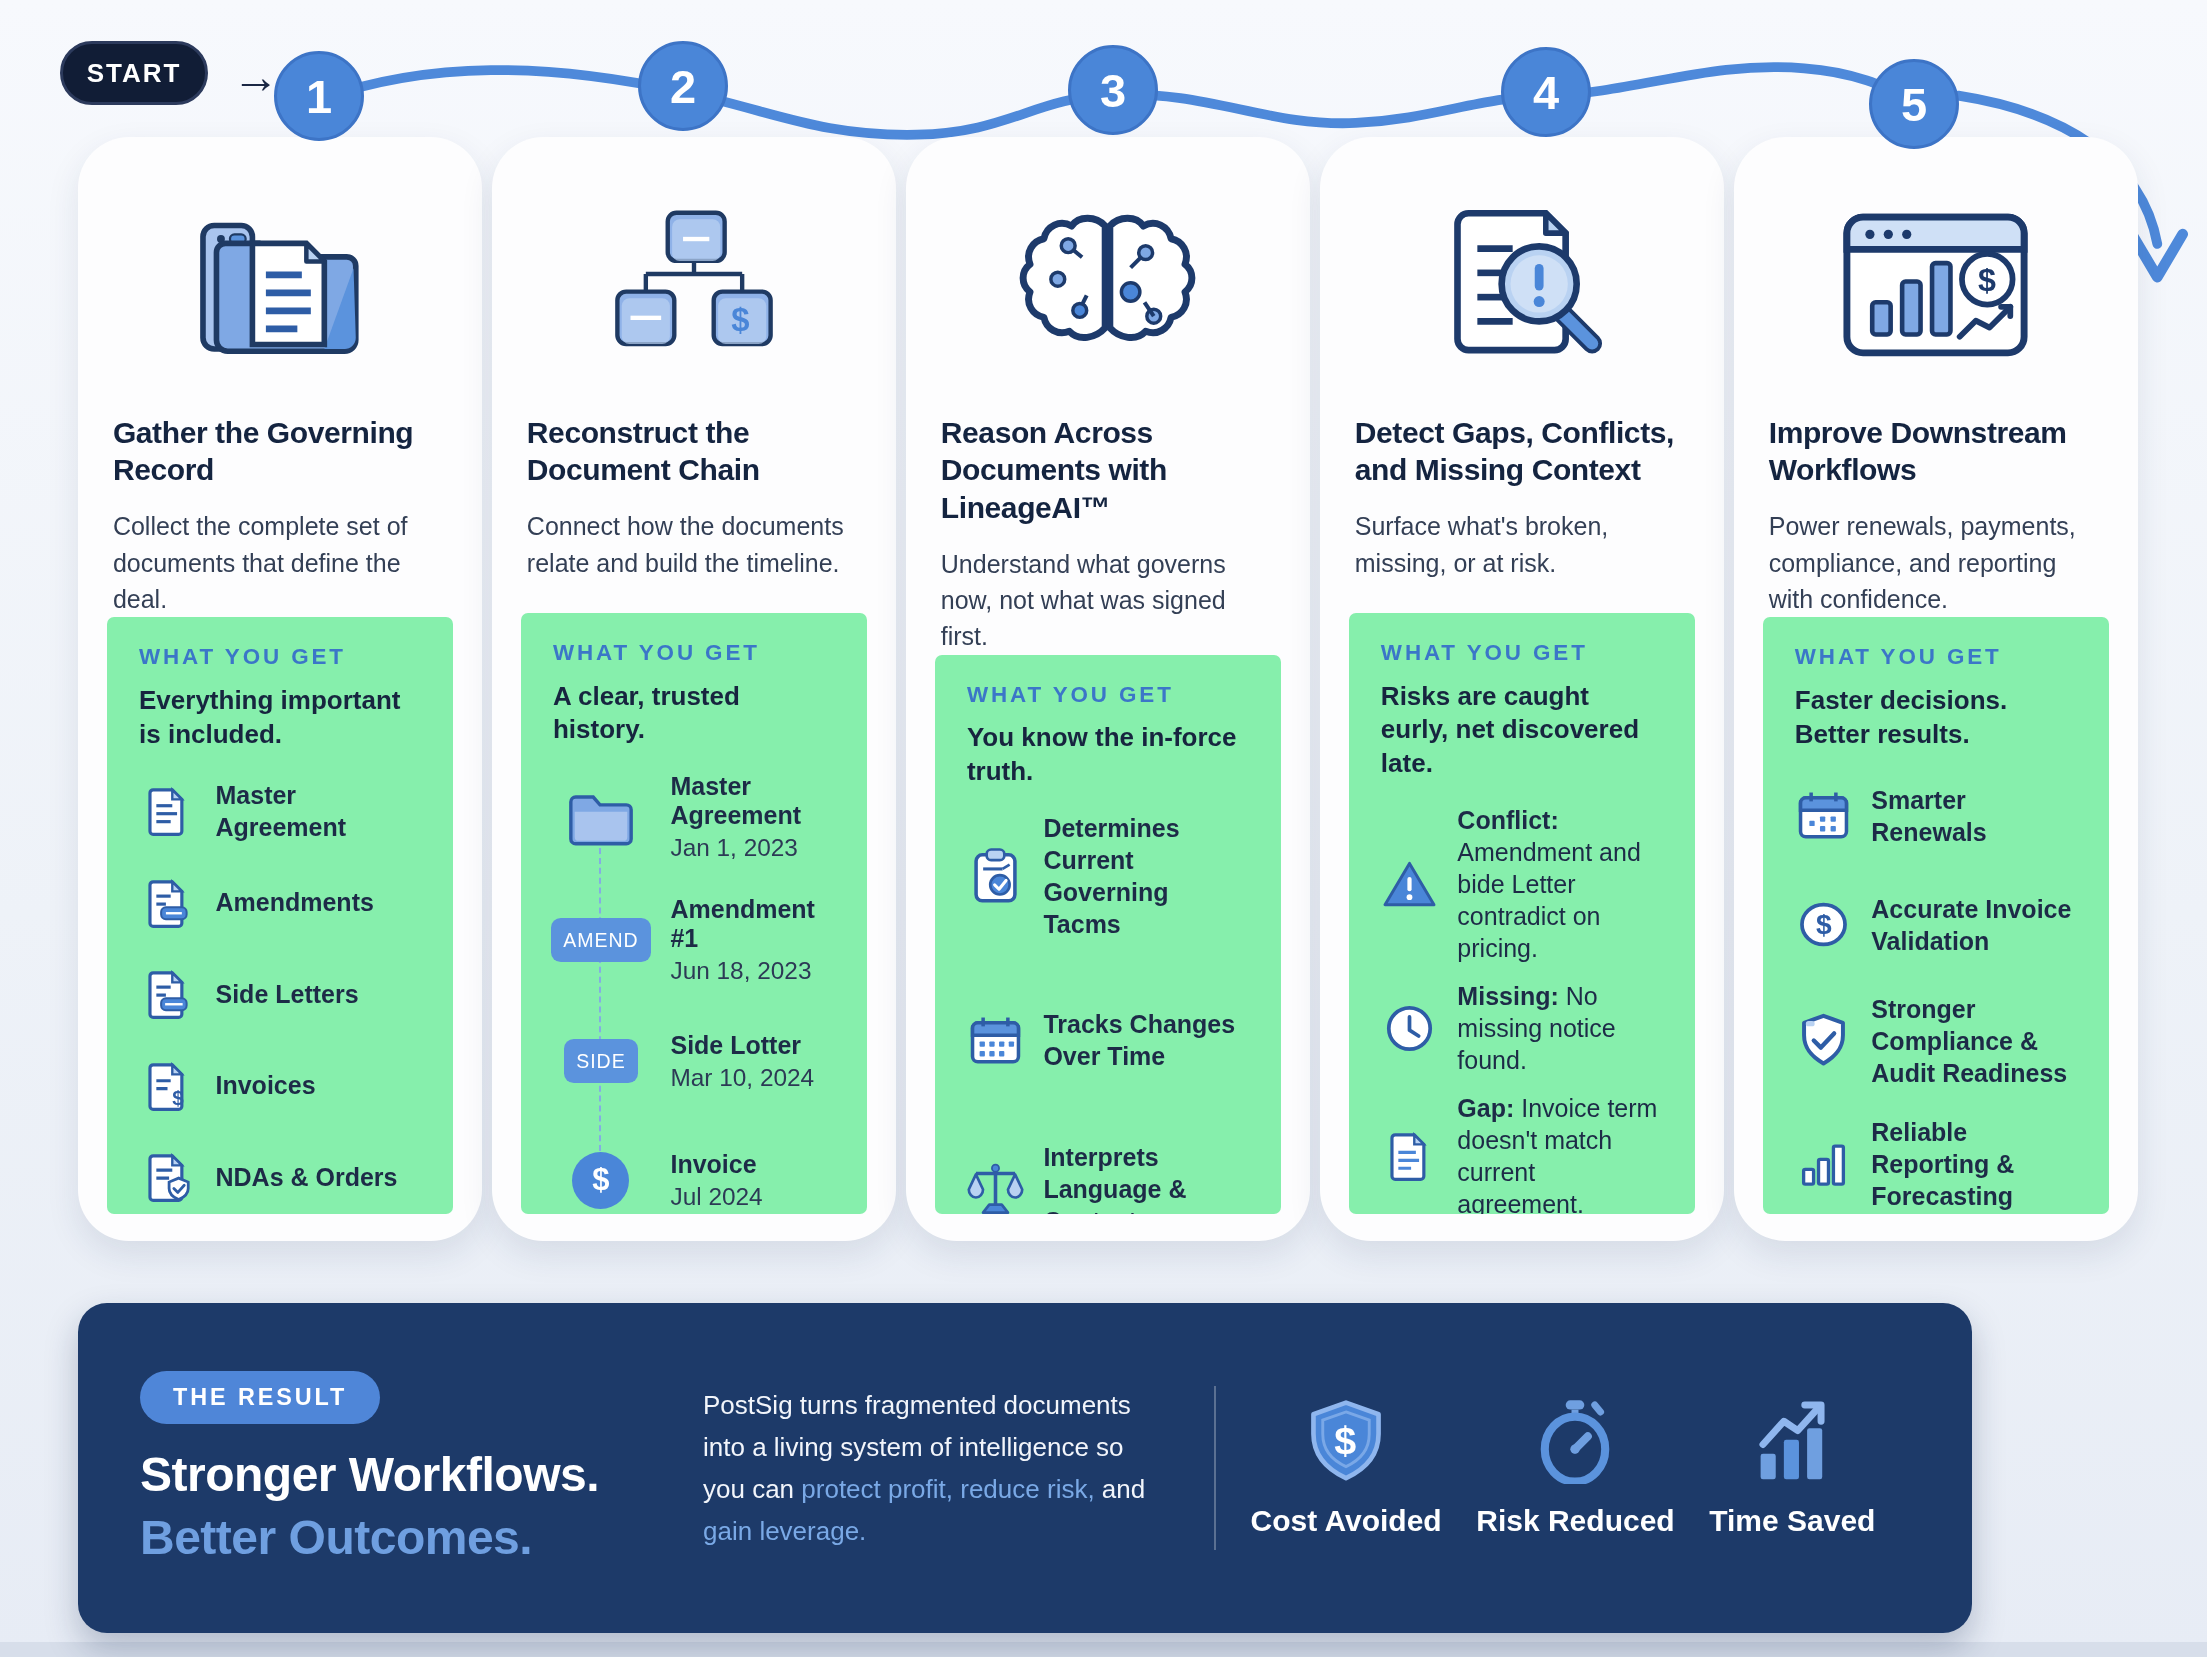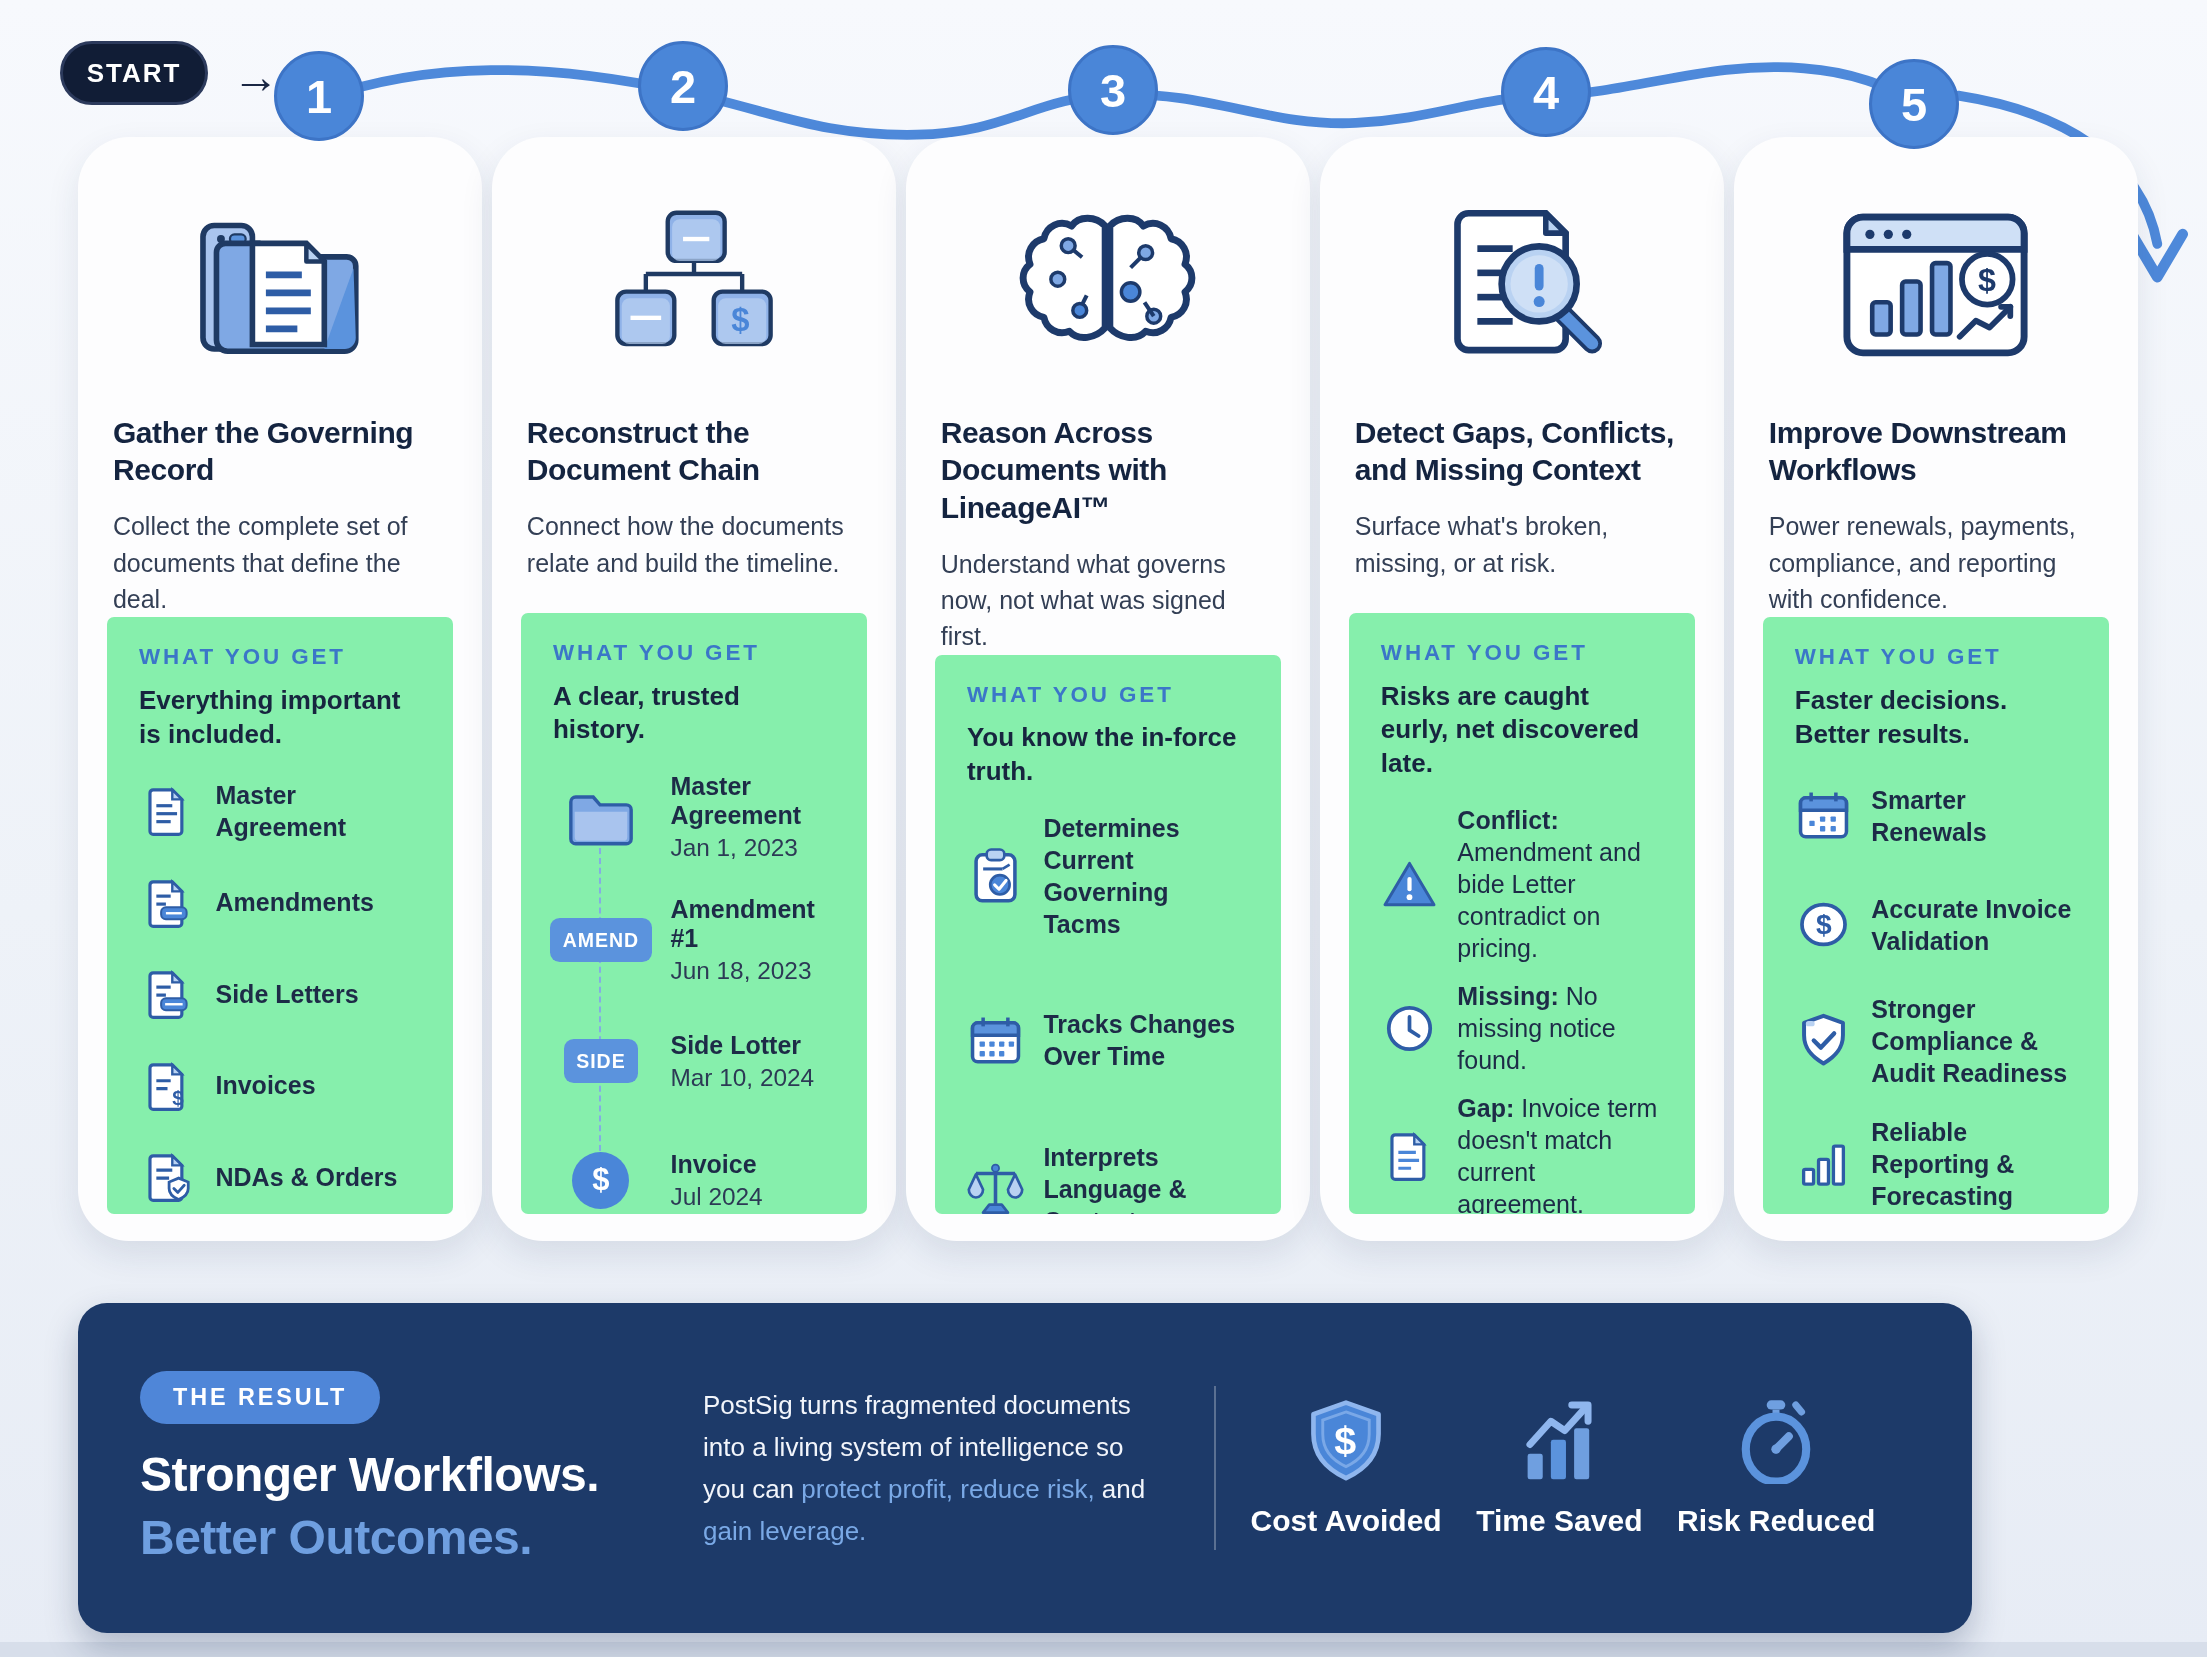--- a/index.html
+++ b/index.html
@@ -40,21 +40,21 @@
   .wyg-row .lbl{font-size:25px;font-weight:bold;color:#1d2b47;line-height:1.28;}
   .c3 .wyg-row{margin-bottom:51px;min-height:98px;}
   .c4 .wyg-row{margin-bottom:15.6px;min-height:94px;align-items:center;}
   .c4 .wyg-row .lbl{font-weight:normal;color:#243least;}
   .c4 .wyg-row .lbl b{font-weight:bold;}
   .c5 .wyg-row{margin-bottom:27px;min-height:82px;}
   .timeline{position:relative;margin-top:25px;}
   .tl-line{position:absolute;left:46px;top:76px;bottom:62px;border-left:2.9px dashed #85abe4;z-index:0;}
   .tl-row{position:relative;z-index:1;display:flex;align-items:center;gap:21.5px;margin-bottom:33px;min-height:86px;}
   .tl-marker{width:96px;flex:0 0 96px;display:flex;justify-content:center;align-items:center;}
-  .tl-badge{background:#5b93dd;color:#fff;font-weight:bold;font-size:19.5px;letter-spacing:1px;padding:10.7px 12.7px;border-radius:9.8px;}
+  .tl-badge{background:#5b93dd;color:#fff;font-weight:normal;font-size:19.5px;letter-spacing:1px;padding:10.7px 12.7px;border-radius:9.8px;}
   .tl-dollar{width:57px;height:57px;border-radius:50%;background:#4a86d8;color:#fff;font-size:31px;font-weight:bold;display:flex;align-items:center;justify-content:center;}
   .tl-text .t1{font-size:25px;font-weight:bold;color:#1d2b47;}
   .tl-text .t2{font-size:24.4px;color:#2c3a55;margin-top:3.9px;}
   .banner{
     position:absolute;left:78px;top:1303px;width:1894px;height:330px;z-index:2;
     background:#1d3a69;border-radius:29px;display:flex;align-items:center;
     padding:0 62px;box-sizing:border-box;box-shadow:0 15.6px 33px rgba(20,40,80,.25);
   }
   .b-left{width:512px;flex:0 0 auto;}
   .b-badge{display:inline-block;background:#4f86d8;color:#fff;font-weight:bold;font-size:23.4px;letter-spacing:2.9px;padding:12.7px 33px;border-radius:29px;}
@@ -485,39 +485,39 @@
             <path d="M35 4 l28 10 v17 c0 20 -13 31 -28 38 c-15 -7 -28 -18 -28 -38 V14 z" fill="#4a86d8" stroke="#8fb6ee" stroke-width="4" stroke-linejoin="round"></path>
             <path d="M35 12 l20 7 v12 c0 15 -9 23 -20 28 c-11 -5 -20 -13 -20 -28 V19 z" fill="none" stroke="#8fb6ee" stroke-width="2.5" opacity="0.7"></path>
             <text x="25" y="48" font-size="34" font-weight="bold" fill="#ffffff" font-family="Liberation Sans, sans-serif">$</text>
           </svg>
       </span>
       <span class="slbl">Cost Avoided</span>
     </div>
     <div class="b-stat">
       <span>
         <svg width="82" height="86" viewBox="0 0 70 74">
-            <rect x="8" y="48" width="13" height="22" rx="2" fill="#6f9fe0"></rect>
-            <rect x="28" y="36" width="13" height="34" rx="2" fill="#5b93dd"></rect>
-            <rect x="48" y="26" width="13" height="44" rx="2" fill="#6f9fe0"></rect>
-            <polyline points="10,40 28,20 40,28 58,8" fill="none" stroke="#8fb6ee" stroke-width="6" stroke-linecap="round" stroke-linejoin="round"></polyline>
-            <polyline points="46,6 60,6 60,20" fill="none" stroke="#8fb6ee" stroke-width="6" stroke-linecap="round" stroke-linejoin="round"></polyline>
-          </svg>
-      </span>
-      <span class="slbl">Time Saved</span>
-    </div>
-    <div class="b-stat">
-      <span>
-        <svg width="82" height="86" viewBox="0 0 70 74">
             <rect x="27" y="2" width="16" height="8" rx="4" fill="#6f9fe0"></rect>
             <line x1="35" y1="10" x2="35" y2="16" stroke="#6f9fe0" stroke-width="6"></line>
             <line x1="52" y1="6" x2="57" y2="12" stroke="#6f9fe0" stroke-width="6" stroke-linecap="round"></line>
             <ellipse cx="35" cy="44" rx="26" ry="28" fill="none" stroke="#5b93dd" stroke-width="7"></ellipse>
             <line x1="35" y1="44" x2="46" y2="33" stroke="#6f9fe0" stroke-width="7" stroke-linecap="round"></line>
             <circle cx="35" cy="44" r="4" fill="#6f9fe0"></circle>
           </svg>
       </span>
       <span class="slbl">Risk Reduced</span>
     </div>
+    <div class="b-stat">
+      <span>
+        <svg width="82" height="86" viewBox="0 0 70 74">
+            <rect x="8" y="48" width="13" height="22" rx="2" fill="#6f9fe0"></rect>
+            <rect x="28" y="36" width="13" height="34" rx="2" fill="#5b93dd"></rect>
+            <rect x="48" y="26" width="13" height="44" rx="2" fill="#6f9fe0"></rect>
+            <polyline points="10,40 28,20 40,28 58,8" fill="none" stroke="#8fb6ee" stroke-width="6" stroke-linecap="round" stroke-linejoin="round"></polyline>
+            <polyline points="46,6 60,6 60,20" fill="none" stroke="#8fb6ee" stroke-width="6" stroke-linecap="round" stroke-linejoin="round"></polyline>
+          </svg>
+      </span>
+      <span class="slbl">Time Saved</span>
+    </div>
   </div>
 </div>
 
 <div class="bottom-strip"></div>
 
 
 </body></html>

